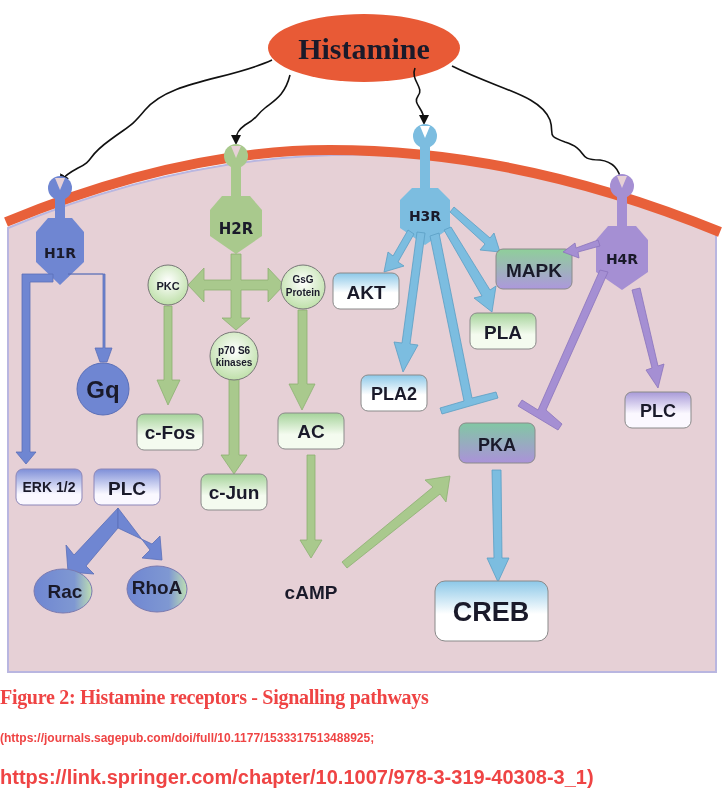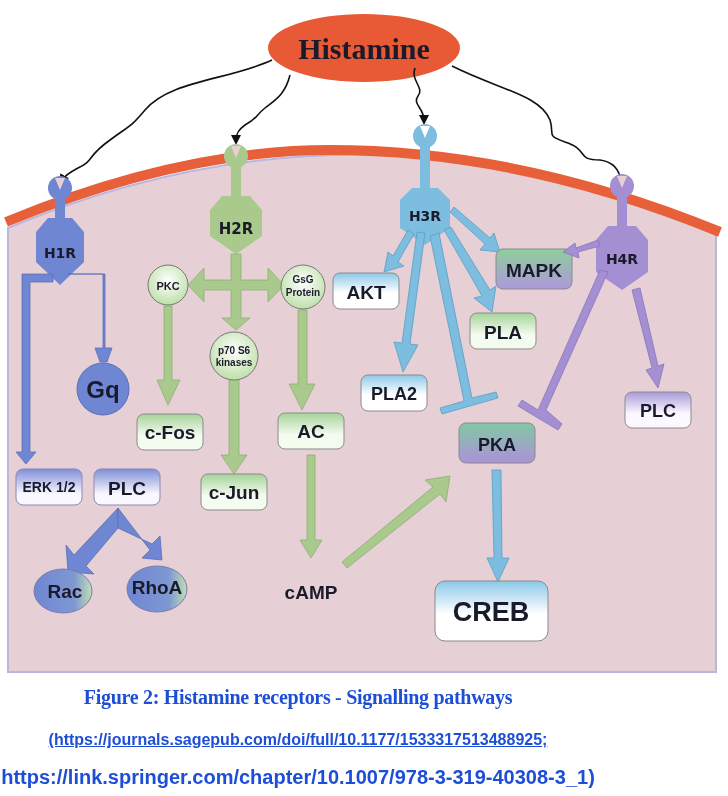--- a/index.html
+++ b/index.html
@@ -1,20 +1,20 @@
 <!DOCTYPE html>
 <html><head>
 <meta charset="utf-8">
 <style>
   html, body { margin:0; padding:0; background:#ffffff; }
   body { width:728px; height:796px; position:relative; overflow:hidden; font-family:"Liberation Sans", sans-serif; }
   #diagram { position:absolute; left:0; top:0; }
-  .caption { position:absolute; left:0; width:596px; text-align:center; color:#1d4ed8; }
+  .caption { position:absolute; left:0; width:596px; color:#ef4444; }
   #cap-title { top:686px; font-family:"Liberation Serif", serif; font-weight:bold; font-size:20px; letter-spacing:-0.3px; }
-  #cap-ref1 { top:731px; font-family:"Liberation Sans", sans-serif; font-size:16px; font-weight:bold;text-decoration:underline; }
+  #cap-ref1 { top:731px; font-family:"Liberation Sans", sans-serif; font-size:12px; font-weight:bold; }
   #cap-ref2 { top:766px; font-family:"Liberation Sans", sans-serif; font-size:20px; font-weight:bold; }
   svg text { font-family:"Liberation Sans", sans-serif; font-weight:bold; fill:#1a1a2a; }
 </style>
 </head>
 <body>
 
 <svg id="diagram" width="728" height="680" viewBox="0 0 728 680">
   <defs>
     <marker id="blackhead" markerWidth="10" markerHeight="10" refX="5" refY="5" orient="auto" markerUnits="userSpaceOnUse">
       <path d="M0,0 L10,5 L0,10 z" fill="#111"></path>

